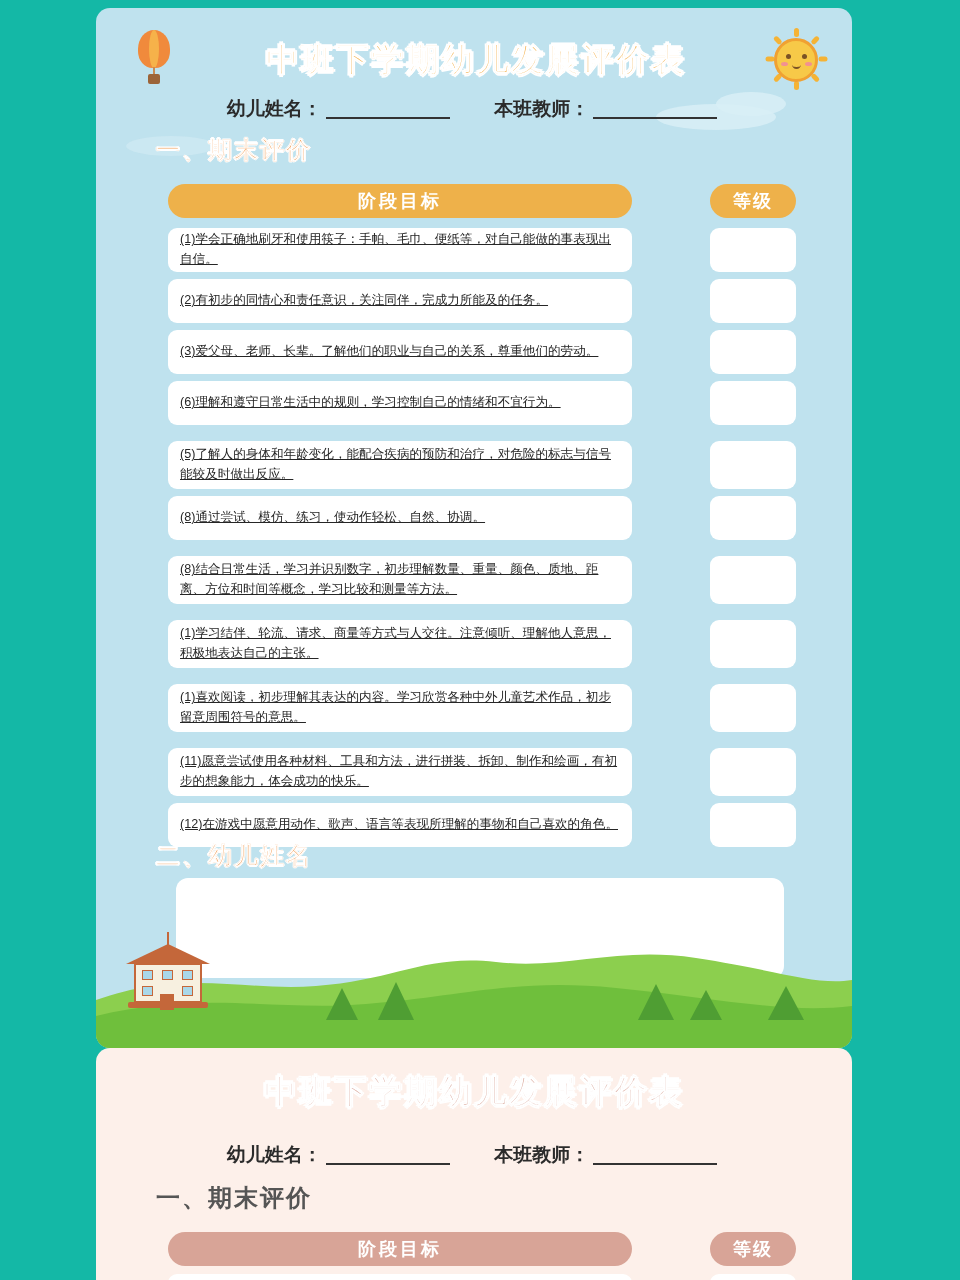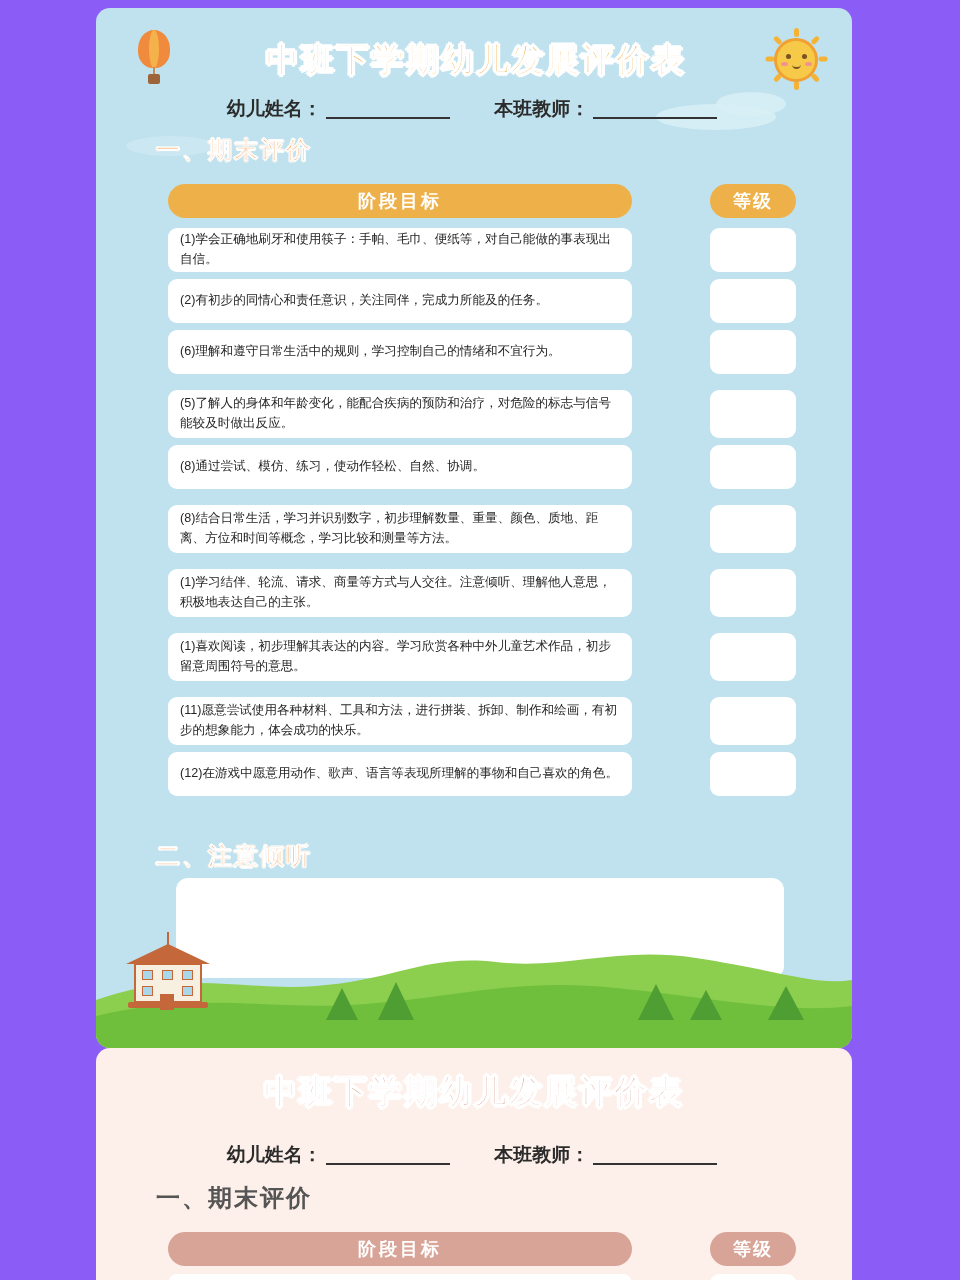--- a/index.html
+++ b/index.html
@@ -12,21 +12,21 @@
     height: 1280px;
     font-family: "Liberation Sans", sans-serif;
     overflow: hidden;
     position: relative;
   }
   .page {
     position: absolute;
     left: 0; top: 0;
     width: 960px;
     height: 1280px;
-    background: #8b5cf6;
+    background: #14b8a6;
   }
 
   
   .card-blue {
     position: absolute;
     left: 96px;
     top: 8px;
     width: 756px;
     height: 1040px;
     background: #bfe2ee;
@@ -238,20 +238,21 @@
     height: 100%;
     background: #ffffff;
     border-radius: 9px;
     box-sizing: border-box;
     padding: 0 12px;
     display: flex;
     align-items: center;
     font-size: 12.6px;
     line-height: 1.55;
     color: #262626;
+    text-decoration: underline;
   }
   .row .level {
     position: absolute;
     left: 614px;
     width: 86px;
     height: 100%;
     background: #ffffff;
     border-radius: 9px;
   }
 
@@ -474,20 +475,24 @@
     <div class="rows">
       <div class="row">
         <div class="goal">(1)学会正确地刷牙和使用筷子：手帕、毛巾、便纸等，对自己能做的事表现出自信。</div>
         <div class="level"></div>
       </div>
       <div class="row">
         <div class="goal">(2)有初步的同情心和责任意识，关注同伴，完成力所能及的任务。</div>
         <div class="level"></div>
       </div>
       <div class="row">
+        <div class="goal">(3)爱父母、老师、长辈。了解他们的职业与自己的关系，尊重他们的劳动。</div>
+        <div class="level"></div>
+      </div>
+      <div class="row">
         <div class="goal">(6)理解和遵守日常生活中的规则，学习控制自己的情绪和不宜行为。</div>
         <div class="level"></div>
       </div>
       <div class="row tall">
         <div class="goal">(5)了解人的身体和年龄变化，能配合疾病的预防和治疗，对危险的标志与信号能较及时做出反应。</div>
         <div class="level"></div>
       </div>
       <div class="row">
         <div class="goal">(8)通过尝试、模仿、练习，使动作轻松、自然、协调。</div>
         <div class="level"></div>
@@ -507,21 +512,21 @@
       <div class="row tall">
         <div class="goal">(11)愿意尝试使用各种材料、工具和方法，进行拼装、拆卸、制作和绘画，有初步的想象能力，体会成功的快乐。</div>
         <div class="level"></div>
       </div>
       <div class="row">
         <div class="goal">(12)在游戏中愿意用动作、歌声、语言等表现所理解的事物和自己喜欢的角色。</div>
         <div class="level"></div>
       </div>
     </div>
 
-    <div class="section-head" id="sec2">二、注意倾听</div>
+    <div class="section-head" id="sec2">二、幼儿姓名</div>
     <div class="comment-box"></div>
 
     <svg class="hills" viewBox="0 0 756 120" preserveAspectRatio="none">
       <path d="M0,72 C90,40 150,64 220,58 C300,52 330,26 400,34 C470,42 520,18 600,30 C680,42 720,58 756,52 L756,120 L0,120 Z" fill="#8ccf4e"></path>
       <path d="M0,88 C110,62 180,84 270,76 C370,68 420,50 520,60 C620,70 690,86 756,78 L756,120 L0,120 Z" fill="#6fbf3c"></path>
       <g fill="#4f9e33">
         <polygon points="246,60 262,92 230,92"></polygon>
         <polygon points="300,54 318,92 282,92"></polygon>
         <polygon points="560,56 578,92 542,92"></polygon>
         <polygon points="610,62 626,92 594,92"></polygon>

